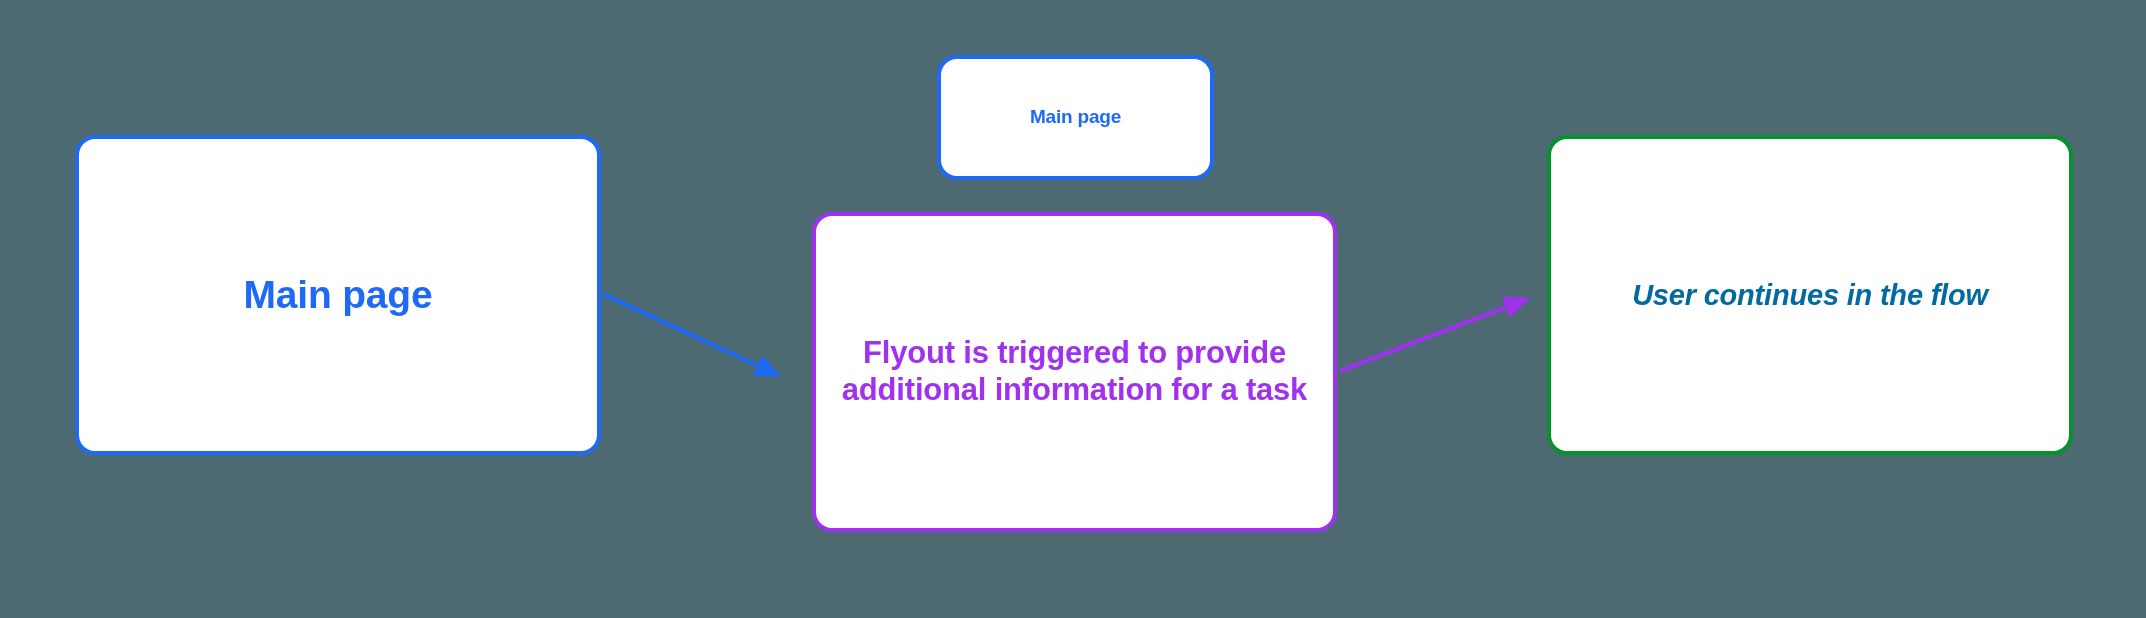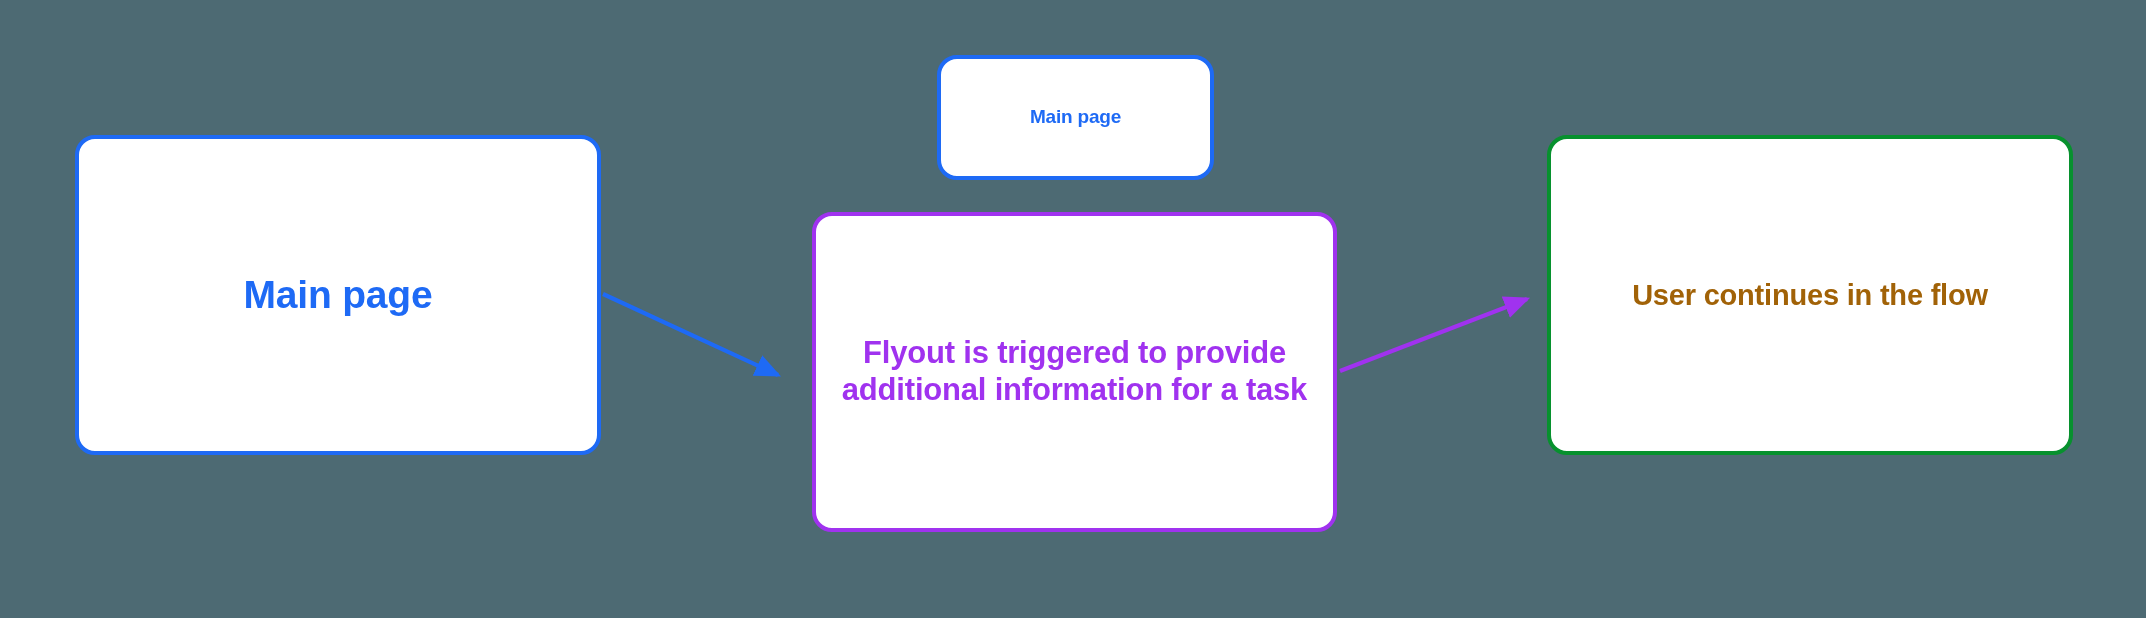--- a/index.html
+++ b/index.html
@@ -128,16 +128,16 @@
 
   <div class="node" id="node-main-page-small" style="border-color: rgb(30, 106, 245); background: rgb(255, 255, 255);">
     <span class="node-label" style="color: rgb(30, 106, 245);">Main page</span>
   </div>
 
   <div class="node" id="node-flyout" style="border-color: rgb(160, 50, 239); background: rgb(255, 255, 255);">
     <span class="node-label" style="color: rgb(160, 50, 239);">Flyout is triggered to provide additional information for a task</span>
   </div>
 
   <div class="node" id="node-user-continues" style="border-color: rgb(7, 145, 46); background: rgb(255, 255, 255);">
-    <span class="node-label" style="color: #a16207;">User continues in the flow</span>
+    <span class="node-label" style="color: #0369a1; font-style: italic;">User continues in the flow</span>
   </div>
 
 </div>
 
 </body></html>

